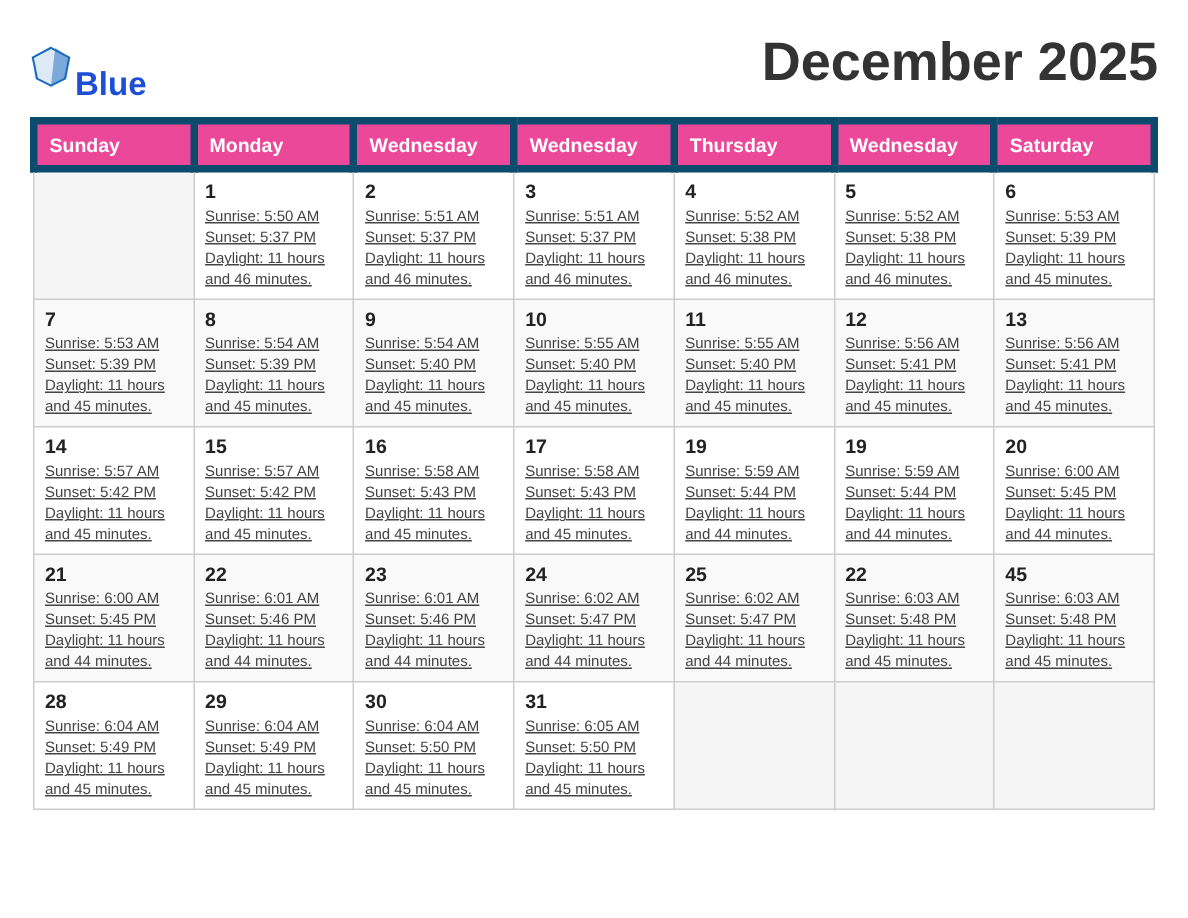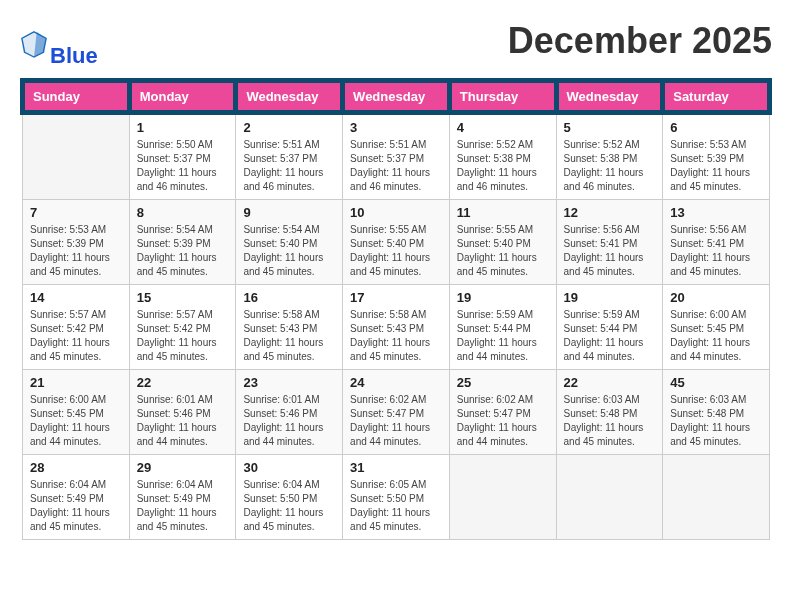--- a/index.html
+++ b/index.html
@@ -75,20 +75,21 @@
       font-size: 13px;
       font-weight: bold;
       display: block;
       margin-bottom: 3px;
       color: #222;
     }
     .day-info {
       font-size: 10px;
       color: #444;
       line-height: 1.4;
+      text-decoration: underline;
     }
     .empty-cell {
       background: #f5f5f5 !important;
     }
   </style>
 </head>
 <body>
 
 <div class="header-area">
   <div class="logo">

